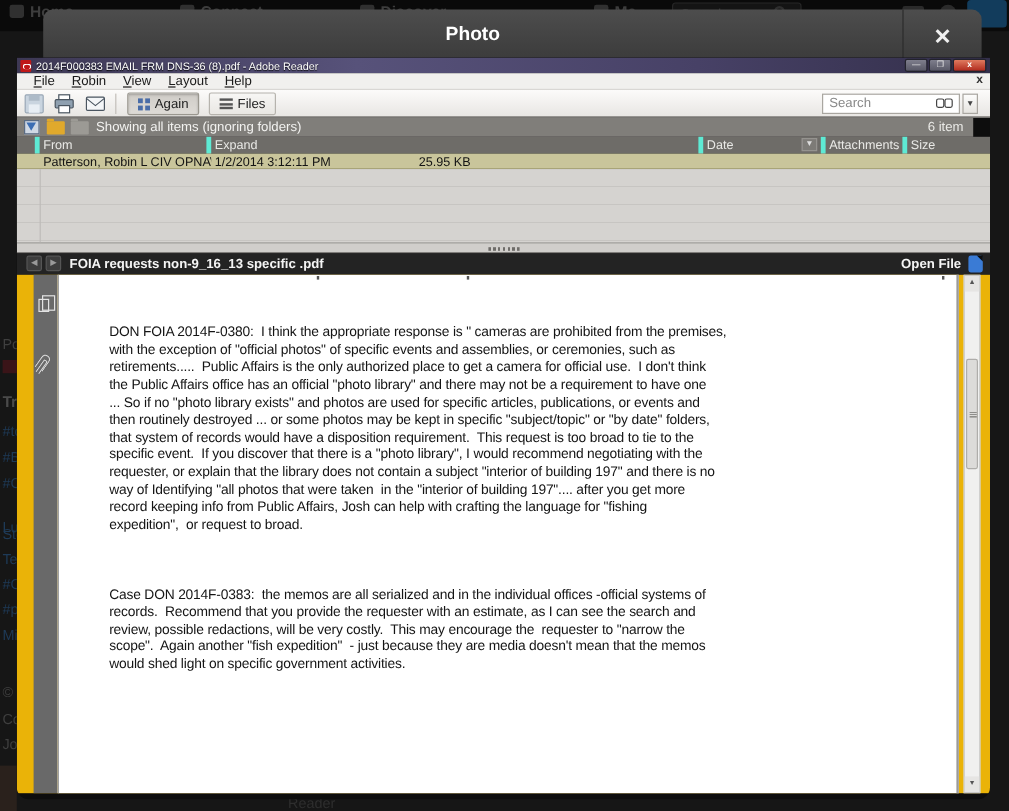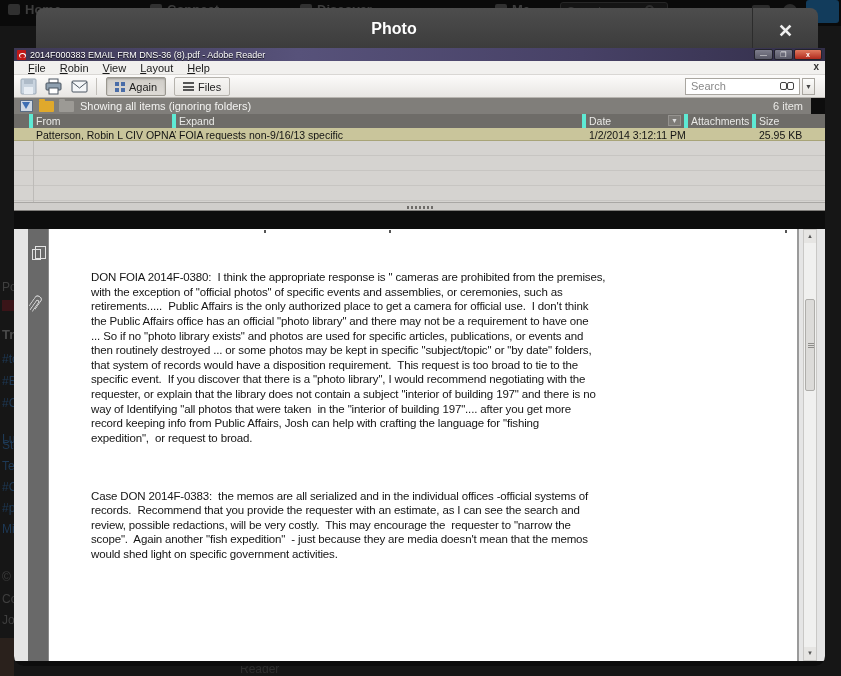--- a/index.html
+++ b/index.html
@@ -115,21 +115,21 @@
   .pdf-header { position:absolute; left:0; top:163px; width:811px; height:18px; background:#232323;
     color:#f5f5f5; font-size:11px; font-weight:bold; }
   .nav-btn { position:absolute; top:2px; width:13px; height:13px; background:#3d3d3d; border:1px solid #555;
     border-radius:2px; color:#9a9a9a; font-size:7px; text-align:center; line-height:12px; font-weight:normal; }
   .nav-btn.prev{left:8px;} .nav-btn.next{left:24px;}
   .pdf-fn { position:absolute; left:44px; top:3px; }
   .openfile { position:absolute; right:24px; top:3px; }
   .of-ico { position:absolute; right:6px; top:2px; width:12px; height:14px; background:#3a7bd5; border-radius:2px; }
   .of-ico:after { content:""; position:absolute; right:0; top:0; border-left:5px solid transparent; border-top:5px solid #0d0d0d; }
 
-  .pdf-body { position:absolute; left:0; top:181px; width:811px; height:432px; background:#e5e5e5; }
+  .pdf-body { position:absolute; left:0; top:181px; width:811px; height:432px; background:#eab308; }
   .pdf-side { position:absolute; left:14px; top:0; width:20px; height:432px; background:#696969; }
   .pages-ico { position:absolute; left:4px; top:20px; width:9px; height:11px; border:1.5px solid #e3e3e3; background:#696969; }
   .pages-ico:before { content:""; position:absolute; left:2px; top:-4px; width:9px; height:11px; border:1.5px solid #e3e3e3; }
   .clip-ico { position:absolute; left:4px; top:66px; width:8px; height:14px; border:1.5px solid #d6d6d6;
     border-radius:4px 4px 0 0; border-bottom:none; transform:rotate(35deg); }
   .clip-ico:after { content:""; position:absolute; left:2px; top:3px; width:2px; height:12px; border:1.5px solid #d6d6d6; border-radius:2px 2px 0 0; border-bottom:none; }
 
   .pdf-page { position:absolute; left:34px; top:0; width:751px; height:432px; background:#ffffff;
     border-left:1px solid #8a8a8a; border-right:2px solid #9a9a9a; }
   .partial-marks i { position:absolute; top:1px; width:2px; height:3px; background:#555; }
@@ -259,34 +259,40 @@
       <span class="c from">From</span>
       <span class="c subj">Expand</span>
       <span class="c date"><span>Date</span><span class="sort-box">▼</span></span>
       <span class="c att">Attachments</span>
       <span class="c size">Size</span>
     </div>
 
     <div class="ar-row">
       <span class="c icon"><i class="row-pdf"></i></span>
       <span class="c from">Patterson, Robin L CIV OPNAV, DNS-36</span>
-      <span class="c subj">FOIA requests non-9/16/13 specific</span>
       <span class="c date">1/2/2014 3:12:11 PM</span>
       <span class="c att"></span>
       <span class="c size">25.95 KB</span>
     </div>
 
     <div class="ar-empty">
         <i class="vline"></i>
       </div>
 
     <div class="ar-splitter">
         <i class="dots"></i>
       </div>
 
+    <div class="pdf-header">
+      <span class="nav-btn prev">◀</span>
+      <span class="nav-btn next">▶</span>
+      <span class="pdf-fn">FOIA requests non-9_16_13 specific .pdf</span>
+      <span class="openfile">Open File</span>
+      <i class="of-ico"></i>
+    </div>
 
     <div class="pdf-body">
       <div class="pdf-side">
         <i class="pages-ico"></i>
         <i class="clip-ico"></i>
       </div>
       <div class="pdf-page">
         <span class="partial-marks">
           <i style="left:215px;"></i><i style="left:340px;"></i><i style="left:736px;"></i>
         </span>

